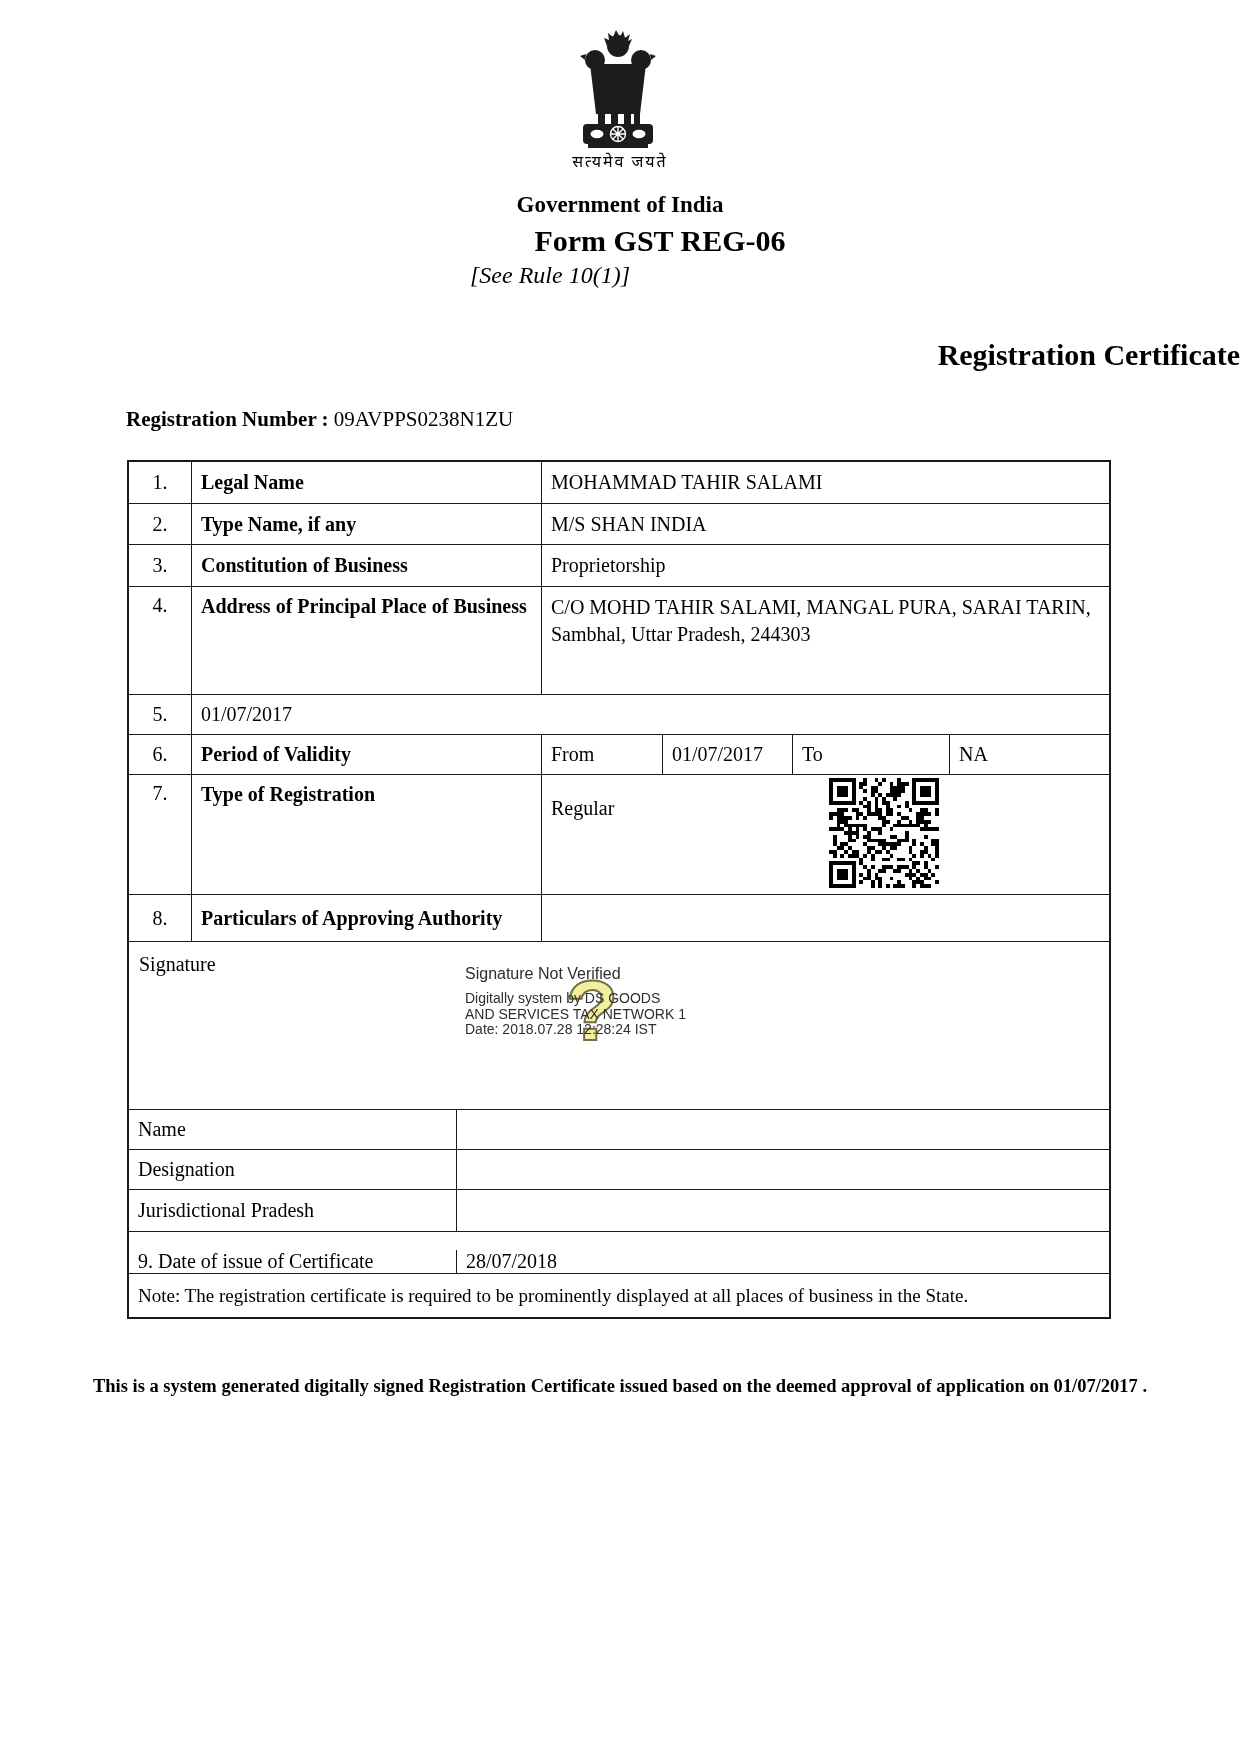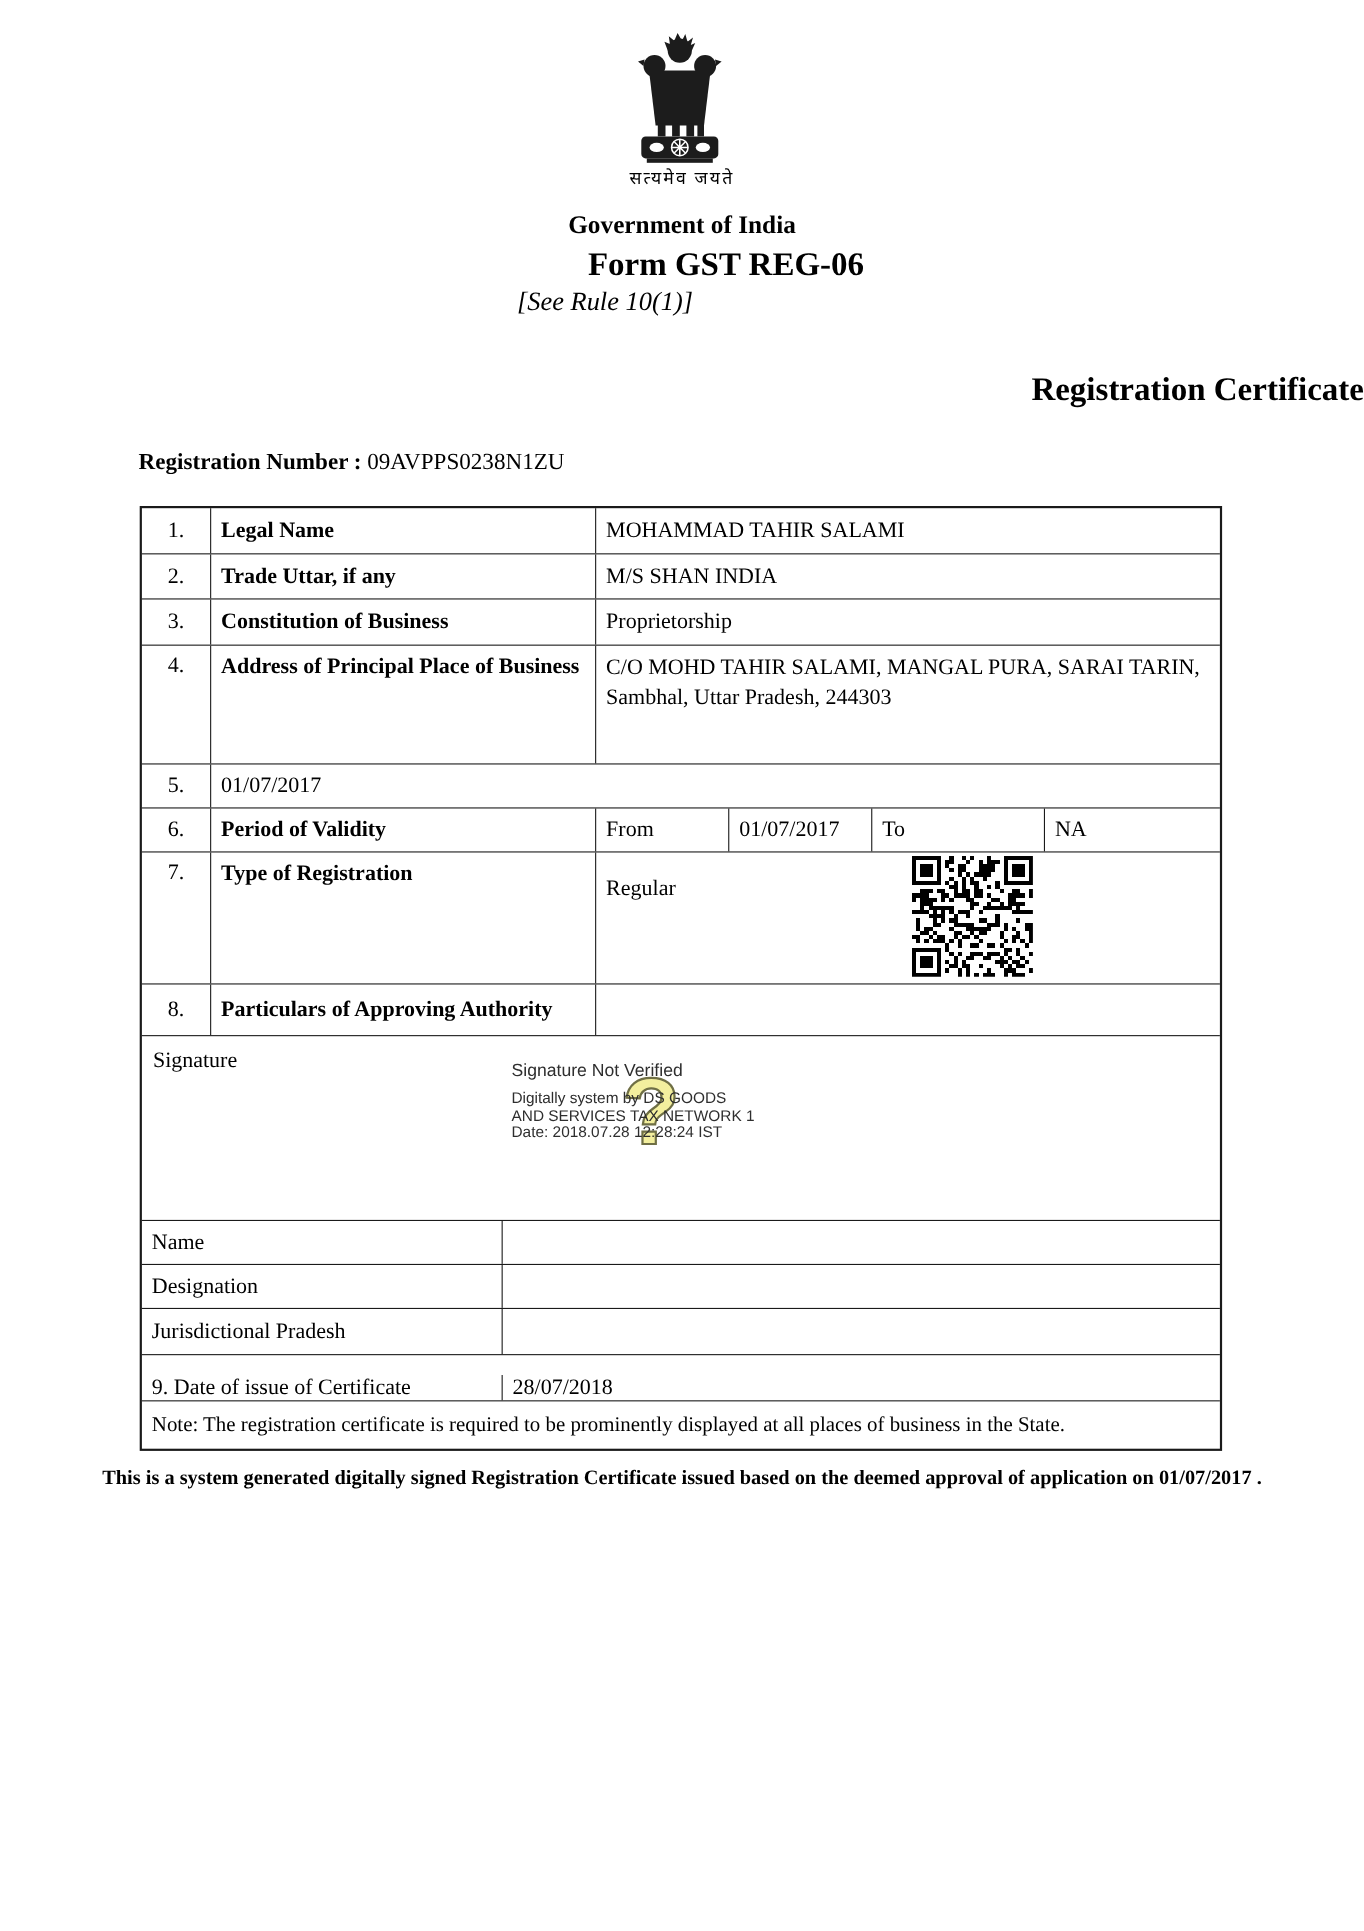--- a/index.html
+++ b/index.html
@@ -47,21 +47,21 @@
   .stamp { position:absolute; left:336px; top:22px; width:280px; font-family:"Liberation Sans", sans-serif; color:#2e2e2e; }
   .stamp .l1 { font-size:16px; line-height:20px; margin-bottom:7px; position:relative; z-index:1; }
   .stamp .ln { font-size:14px; line-height:15.5px; position:relative; z-index:1; }
   .qmark { position:absolute; left:95px; top:10px; z-index:0; }
 
   
   .fcell1 { width:328px; } .fcell2 { flex:1; }
 
   .notecell { flex:1; font-size:19px; white-space:nowrap; }
 
-  .disclaimer { position:absolute; left:0; top:1334px; width:1240px; text-align:center; font-size:18.5px; font-weight:bold; white-space:nowrap; }
+  .disclaimer { position:absolute; left:0; top:1376px; width:1240px; text-align:center; font-size:18.5px; font-weight:bold; white-space:nowrap; }
 </style>
 </head>
 <body>
 
 <div class="page">
 
   <svg class="emblem" viewBox="0 0 80 122" xmlns="http://www.w3.org/2000/svg">
     <g fill="#1c1c1c">
 
       <circle cx="17" cy="30" r="10"></circle>
@@ -106,21 +106,21 @@
   <div class="tbl">
 
     <div class="trow h1">
       <div class="cell num">1.</div>
       <div class="cell lbl">Legal Name</div>
       <div class="cell val">MOHAMMAD TAHIR SALAMI</div>
     </div>
 
     <div class="trow h2">
       <div class="cell num">2.</div>
-      <div class="cell lbl">Trade Uttar, if any</div>
+      <div class="cell lbl">Type Name, if any</div>
       <div class="cell val">M/S SHAN INDIA</div>
     </div>
 
     <div class="trow h3">
       <div class="cell num">3.</div>
       <div class="cell lbl">Constitution of Business</div>
       <div class="cell val">Proprietorship</div>
     </div>
 
     <div class="trow h4">

